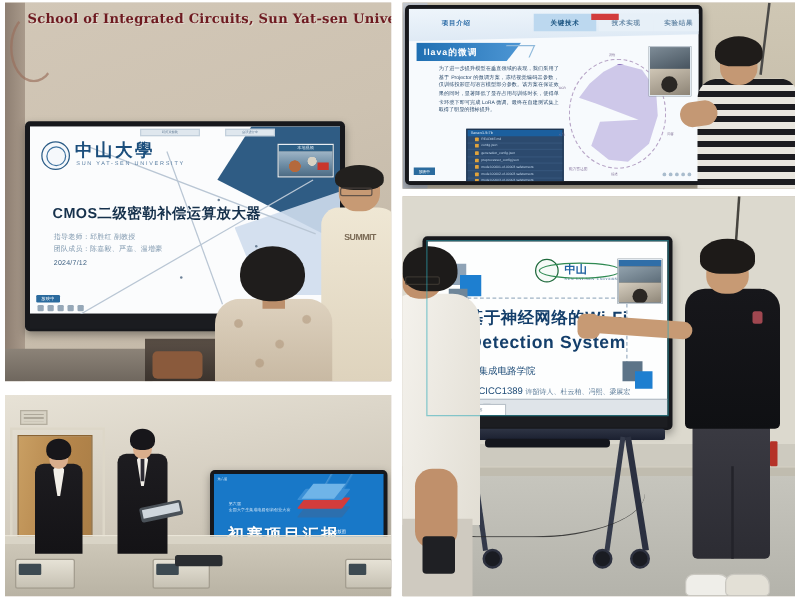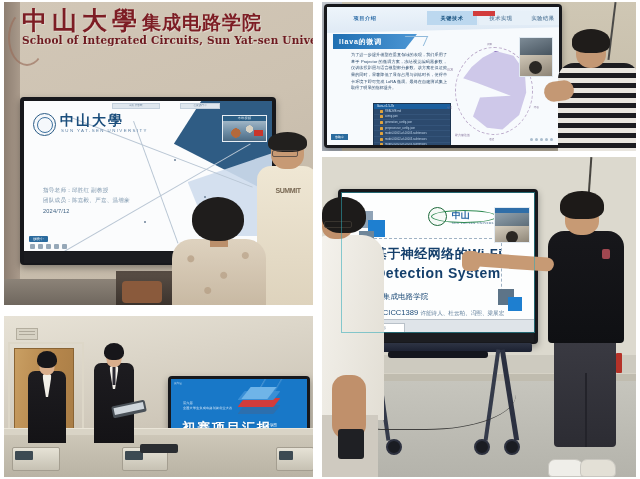--- a/index.html
+++ b/index.html
@@ -733,23 +733,20 @@
 
 <div id="collage">
 
   <div class="panel" id="panel-tl">
     <div class="scene">
       <div class="wall wall-main"></div>
       <div class="wall-left-dark"></div>
 
       <div class="sign">
         <div class="sign-arc"></div>
-        <div class="sign-cn">
-          <span class="big">中山大學</span><span class="sm">集成电路学院</span>
-        </div>
         <div class="sign-en">School of Integrated Circuits, Sun Yat-sen University</div>
       </div>
 
       <div class="floor-tl"></div>
       <div class="desk-tl"></div>
       <div class="stool-tl"></div>
 
       <div class="tv" id="tv-tl">
         <div class="tv-inner">
           <div class="tv-screen">
@@ -763,20 +760,21 @@
               <div class="dot" style="left:180px;top:95px;"></div>
               <div class="dot" style="left:120px;top:120px;"></div>
 
               <div class="bar-top-left">幻灯片放映</div>
               <div class="bar-top-right">会议进行中</div>
 
               <div class="sysu-seal"></div>
               <div class="sysu-name">中山大學</div>
               <div class="sysu-sub">SUN YAT-SEN UNIVERSITY</div>
 
+              <div class="slide-title-cmos">CMOS二级密勒补偿运算放大器</div>
               <div class="slide-meta">
                 <div class="faint">指导老师：邱胜红 副教授</div>
                 <div class="faint">团队成员：陈嘉毅、严嘉、温增豪</div>
                 <div>2024/7/12</div>
               </div>
 
               <div class="thumb-pip">
                 <div class="tb">本地视频</div>
                 <div class="pic">
                     <span class="flag"></span>

